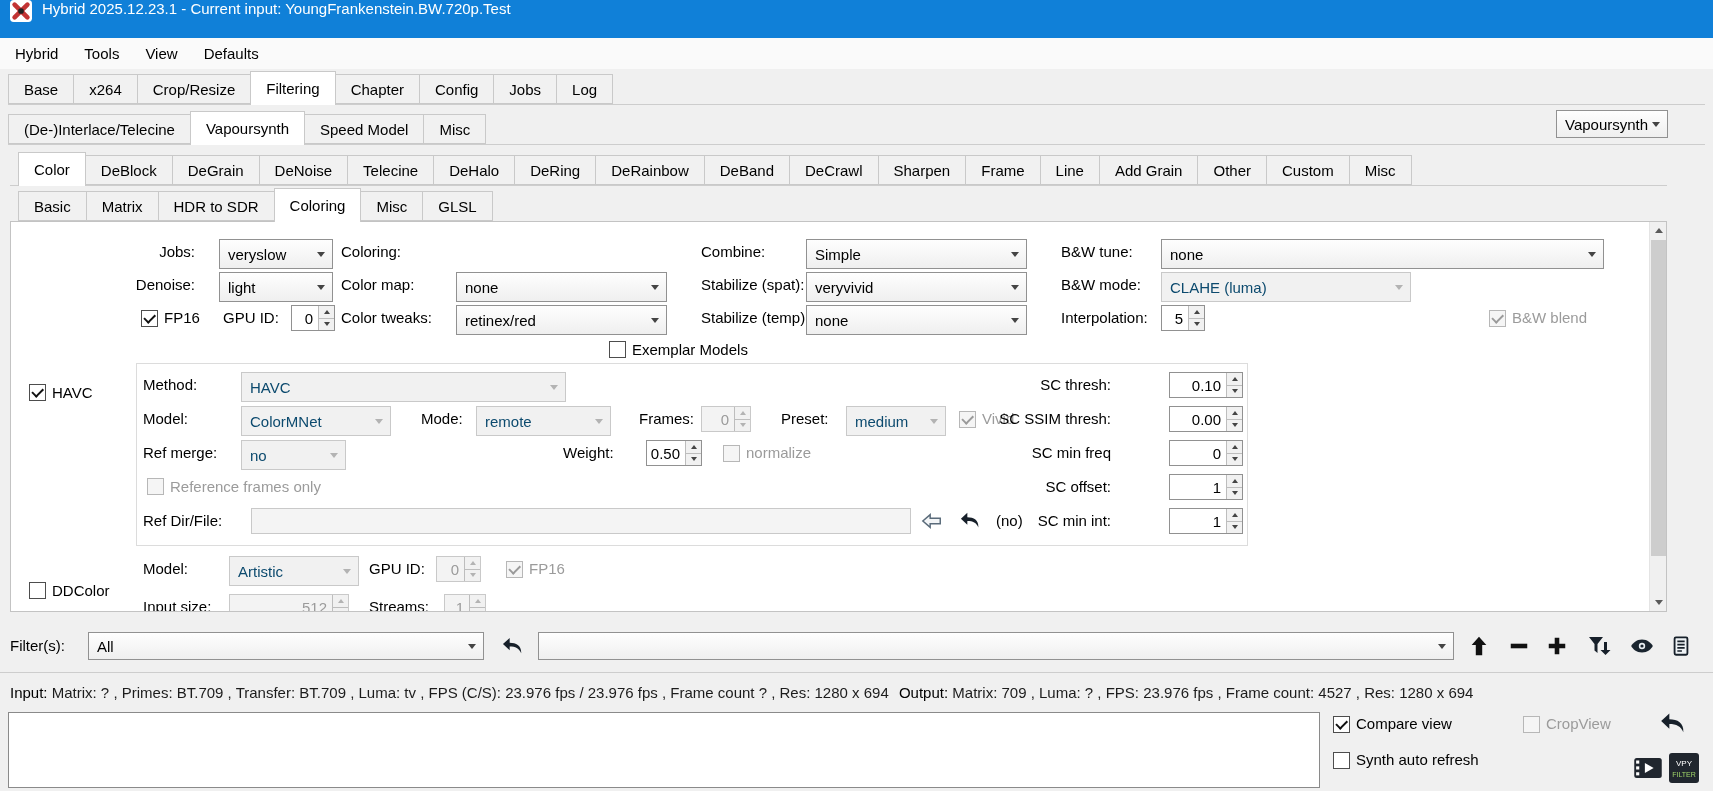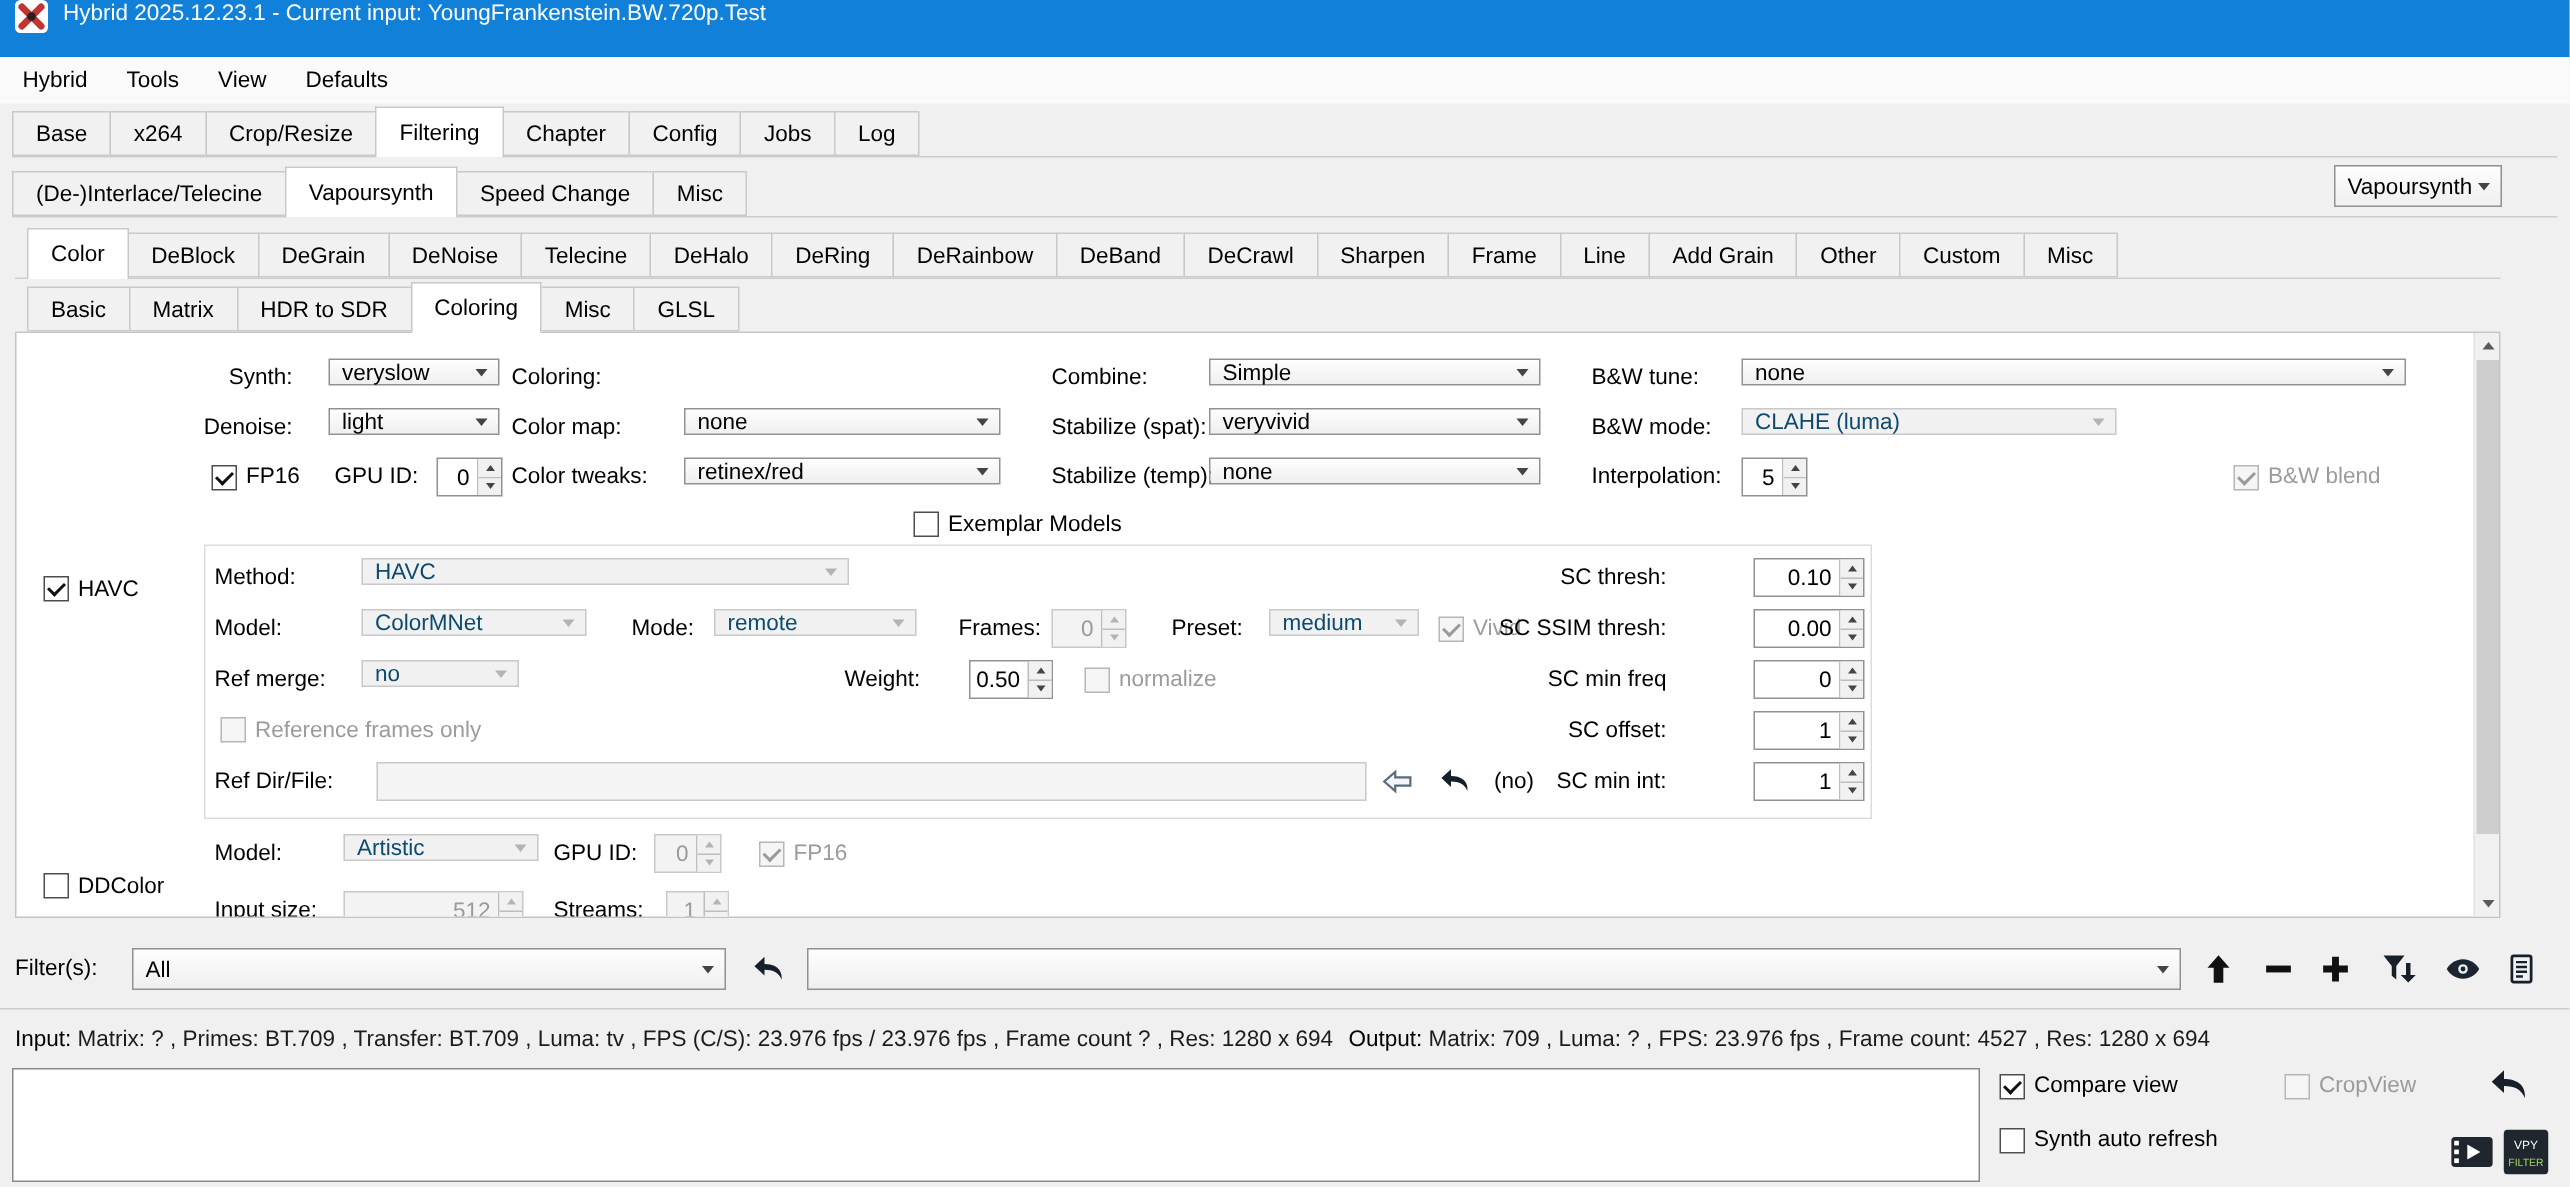--- a/index.html
+++ b/index.html
@@ -14,21 +14,21 @@
   .tabrow{position:absolute;display:flex;align-items:flex-end;z-index:3}
   .tab{height:30px;padding:0 15px;display:flex;align-items:center;background:#f1f1f1;
        border:1px solid #c9c9c9;margin-right:-1px;white-space:nowrap;position:relative;z-index:3}
   .tab.active{background:#fff;height:34px;margin-bottom:-1px;border-bottom:none;z-index:4;padding-bottom:1px}
   .hline{position:absolute;height:1px;background:#cdcdcd;z-index:1}
   .panel{position:absolute;left:10px;top:221px;width:1657px;height:391px;background:#fff;
          border:1px solid #c3c3c3;overflow:hidden;z-index:2}
   .gframe{position:absolute;border:1px solid #dcdcdc}
   .lbl{position:absolute;line-height:18px;white-space:nowrap}
   .lbl.dis{color:#9b9b9b}
-  .combo{position:absolute;height:18px;border:1px solid #919191;
+  .combo{position:absolute;height:30px;border:1px solid #919191;
          background:linear-gradient(#fefefe,#efefef);display:flex;align-items:center;padding:0 5px 0 8px}
   .combo .cv{flex:1;overflow:hidden;white-space:nowrap}
   .car{width:12px;height:100%;display:flex;align-items:center;justify-content:center}
   .car::after{content:"";border-left:4.5px solid transparent;border-right:4.5px solid transparent;border-top:5px solid #444}
   .combo.dis{border-color:#c9c9c9;background:#f1f1f1;color:#0c4a6e}
   .combo.dis .car::after{border-top-color:#b3b3b3}
   .spin{position:absolute;height:26px;border:1px solid #919191;background:#fff;display:flex}
   .spin .sv{flex:1;display:flex;align-items:center;justify-content:flex-end;padding-right:5px;white-space:nowrap}
   .sb{width:16px;display:flex;flex-direction:column;border-left:1px solid #bdbdbd}
   .sb i{flex:1;display:flex;align-items:center;justify-content:center;background:#f1f1f1}
@@ -86,21 +86,21 @@
   <div class="tab">Chapter</div>
   <div class="tab">Config</div>
   <div class="tab">Jobs</div>
   <div class="tab">Log</div>
 </div>
 <div class="hline" style="left:8px;top:104px;width:1697px"></div>
 
 <div class="tabrow" style="left:8px;top:110px;height:34px">
   <div class="tab">(De-)Interlace/Telecine</div>
   <div class="tab active">Vapoursynth</div>
-  <div class="tab">Speed Change</div>
+  <div class="tab">Speed Model</div>
   <div class="tab">Misc</div>
 </div>
 <div class="combo" style="left:1556px;top:110px;width:112px;height:28px">
   <span class="cv">Vapoursynth</span>
   <span class="car"></span>
 </div>
 <div class="hline" style="left:8px;top:144px;width:1697px"></div>
 
 <div class="tabrow" style="left:18px;top:152px;height:33px">
   <div class="tab active">Color</div>
@@ -127,21 +127,21 @@
   <div class="tab">Basic</div>
   <div class="tab">Matrix</div>
   <div class="tab">HDR to SDR</div>
   <div class="tab active">Coloring</div>
   <div class="tab">Misc</div>
   <div class="tab">GLSL</div>
 </div>
 
 <div class="panel">
 
-  <span class="lbl" style="right:1471px;top:21px">Synth:</span>
+  <span class="lbl" style="right:1471px;top:21px">Jobs:</span>
   <div class="combo" style="left:208px;top:17px;width:114px">
     <span class="cv">veryslow</span>
       <span class="car"></span>
   </div>
   <span class="lbl" style="left:330px;top:21px">Coloring:</span>
   <span class="lbl" style="left:690px;top:21px">Combine:</span>
   <div class="combo" style="left:795px;top:17px;width:221px">
     <span class="cv">Simple</span>
       <span class="car"></span>
   </div>

